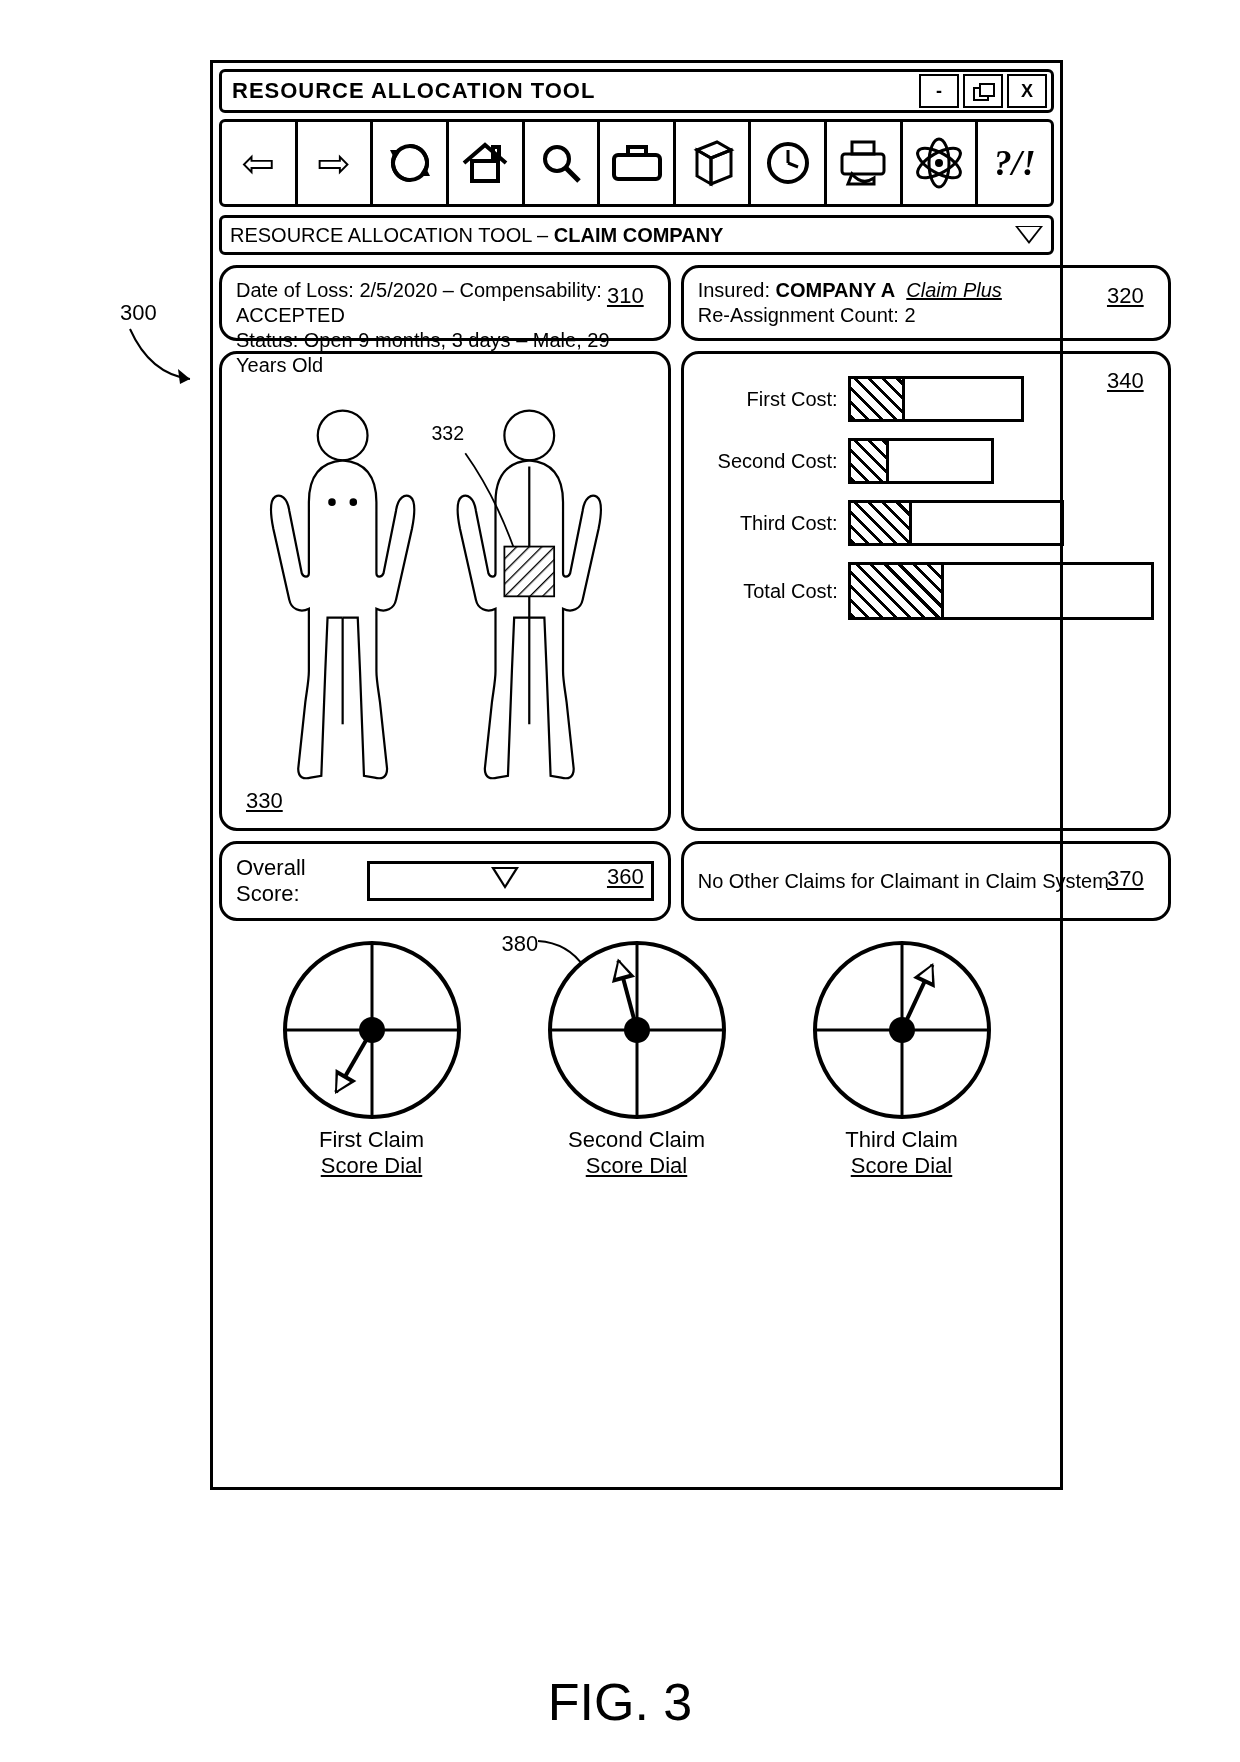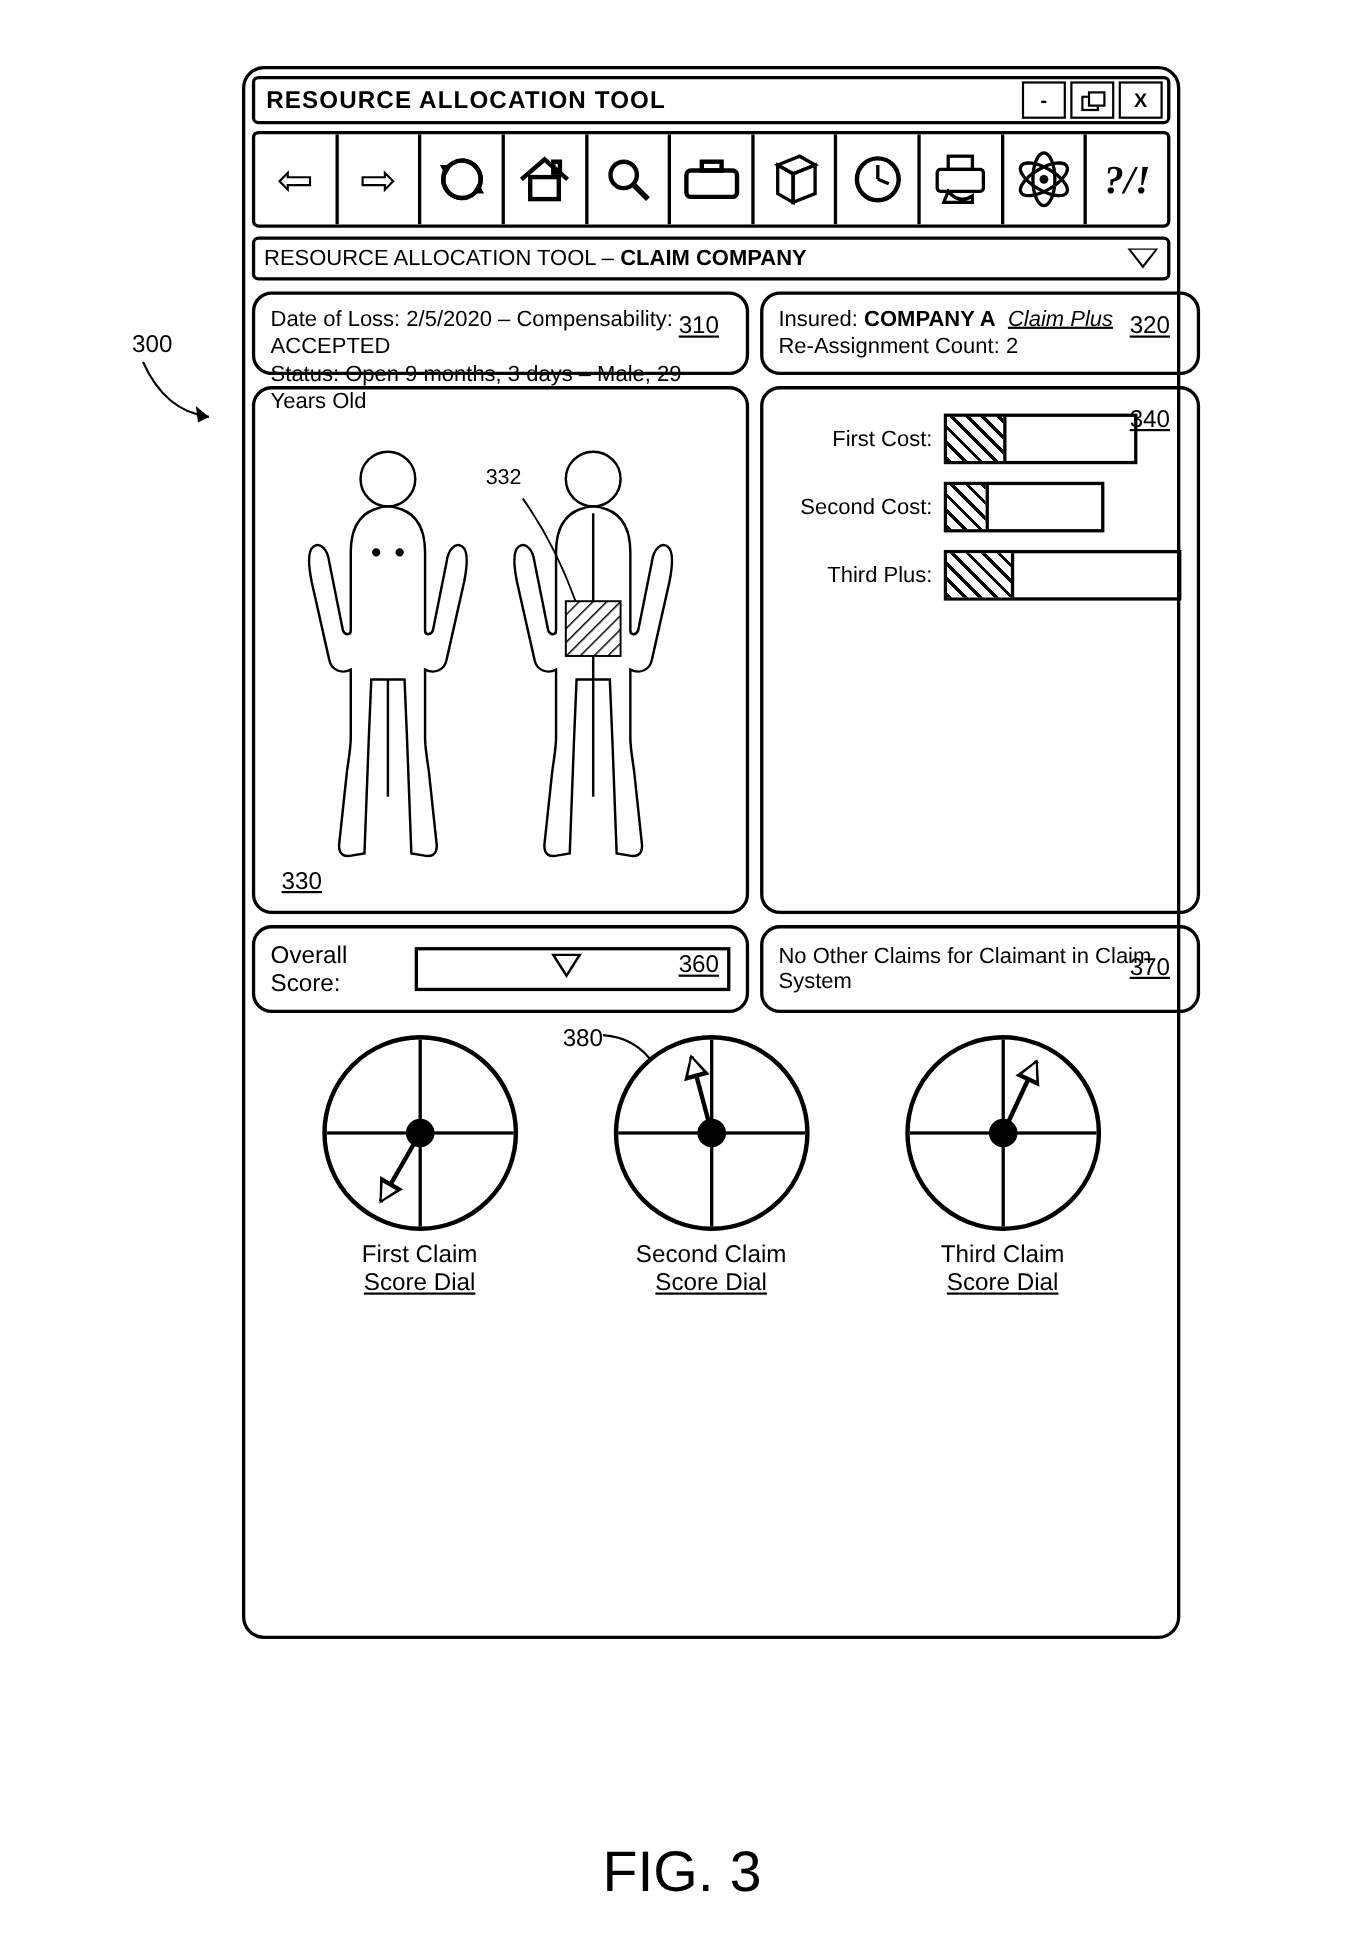--- a/index.html
+++ b/index.html
@@ -6,26 +6,26 @@
     margin: 0;
     padding: 0;
     background: #fff;
     font-family: Arial, Helvetica, sans-serif;
     width: 1240px;
     height: 1762px;
     position: relative;
   }
   .outer-frame {
     position: absolute;
-    left: 220px;
+    left: 210px;
     top: 60px;
     width: 853px;
     height: 1430px;
     border: 3px solid #000;
-    border-radius: 20px;
+    border-radius: 0;
     box-sizing: border-box;
     padding: 6px;
   }
   .titlebar {
     border: 3px solid #000;
     height: 44px;
     border-radius: 6px;
     display: flex;
     align-items: center;
     box-sizing: border-box;
@@ -396,23 +396,29 @@
               <div class="fill" style="width:30%;"></div>
             </div>
         </div>
         <div class="barrow">
           <div class="blbl">Second Cost:</div>
           <div class="bar" style="width:140px;">
               <div class="fill" style="width:25%;"></div>
             </div>
         </div>
         <div class="barrow">
-          <div class="blbl">Third Plus:</div>
+          <div class="blbl">Third Cost:</div>
           <div class="bar" style="width:210px;">
               <div class="fill" style="width:28%;"></div>
+            </div>
+        </div>
+        <div class="barrow total">
+          <div class="blbl">Total Cost:</div>
+          <div class="bar" style="width:300px;">
+              <div class="fill" style="width:30%;"></div>
             </div>
         </div>
       </div>
     </div>
 
     <div class="panel p360">
       <span>Overall Score:</span>
       <div class="score-slider">
         <div class="ptr"></div>
       </div>

